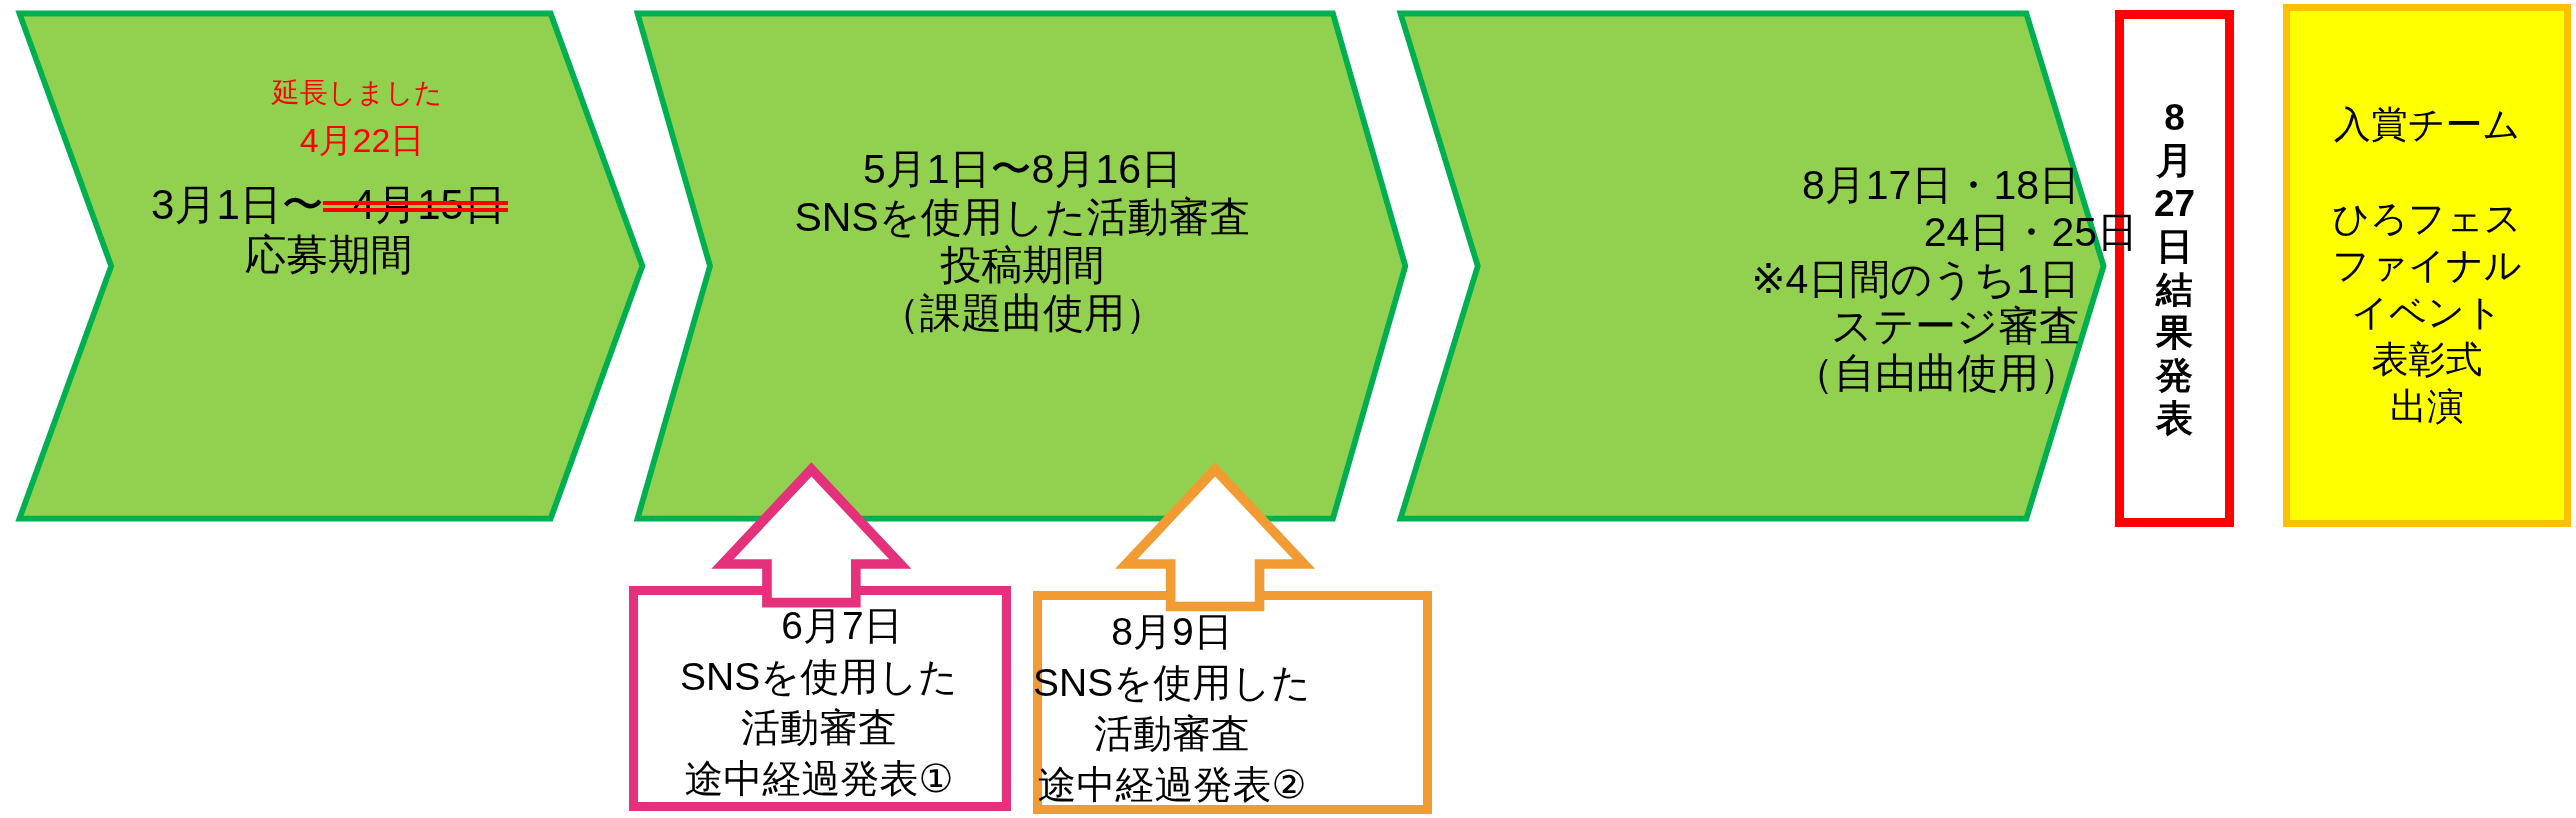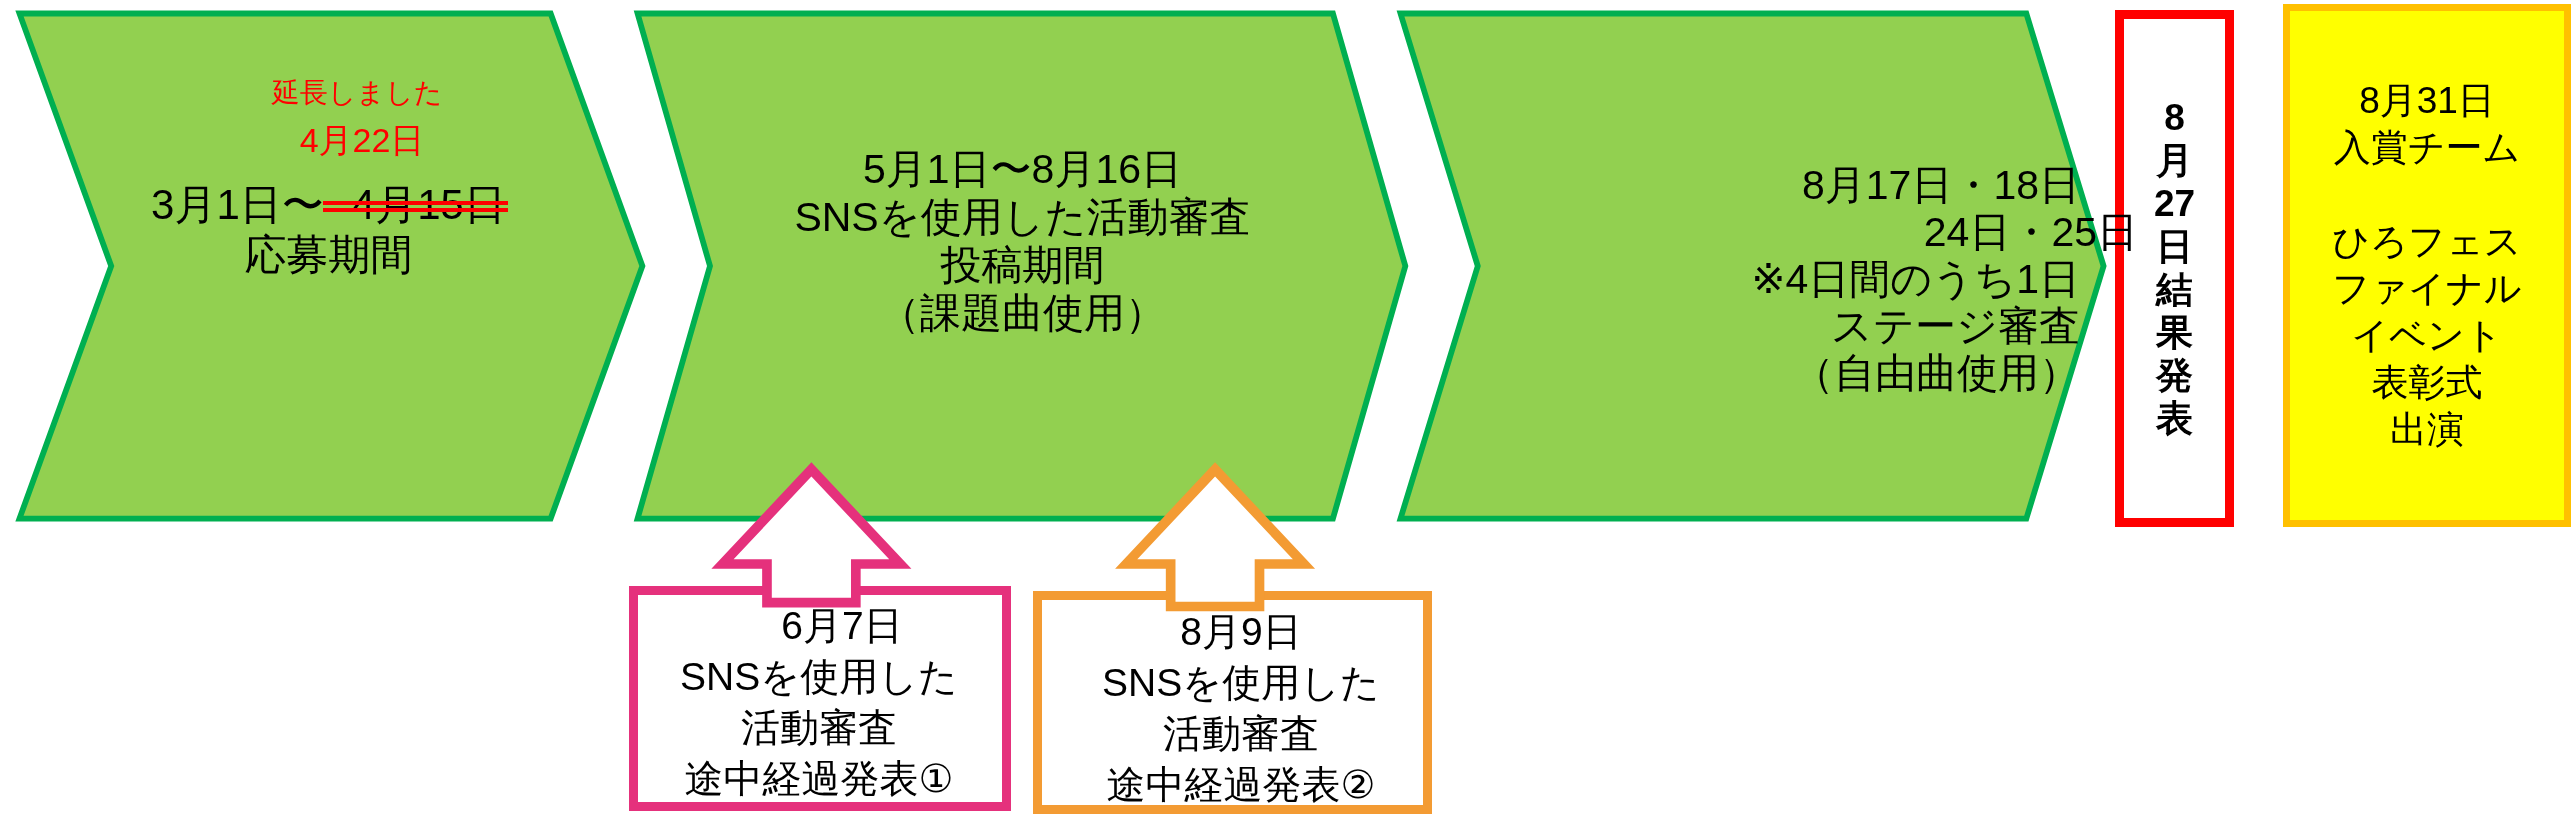--- a/index.html
+++ b/index.html
@@ -26,21 +26,21 @@
   .txt{position:absolute;color:#000;text-align:center;white-space:nowrap;z-index:4;}
   .red-txt{color:var(--red);}
   #c1-note{left:193px;top:77px;width:328px;font-size:28px;line-height:31px;}
   #c1-newdate{left:217px;top:117px;width:290px;font-size:34px;line-height:46px;}
   #c1-main{left:87px;top:180px;width:483px;font-size:42px;line-height:50px;}
   #c2-text{left:636px;top:145px;width:773px;font-size:41px;line-height:48px;}
   #c3-text{left:1423px;top:162px;width:657px;font-size:41px;line-height:47px;text-align:right;}
   #c3-text .line:nth-child(2){transform:translateX(58px);}
   #callout1-text{left:638px;top:600px;width:362px;font-size:39px;line-height:51px;}
   #callout1-text .line:nth-child(1){text-align:center;padding-left:46px;}
-  #callout2-text{left:1051px;top:606px;width:380px;font-size:39px;line-height:51px;}
+  #callout2-text{left:982px;top:606px;width:380px;font-size:39px;line-height:51px;}
 
   #result-text{left:2125px;top:19.3px;width:99px;height:497px;
     display:flex;flex-direction:column;justify-content:center;align-items:center;
     font-size:37px;line-height:43px;font-weight:700;}
   #final-text{left:2291px;top:11.6px;width:272px;height:507px;
     display:flex;flex-direction:column;justify-content:center;
     font-size:37px;line-height:47px;}
 
   
   .strike{position:relative;margin-left:28px;}
@@ -103,21 +103,20 @@
       <div class="line">月</div>
       <div class="line">27</div>
       <div class="line">日</div>
       <div class="line">結</div>
       <div class="line">果</div>
       <div class="line">発</div>
       <div class="line">表</div>
     </div>
 
   <div class="txt" id="final-text">
-      <div class="line">8月31日</div>
       <div class="line">入賞チーム</div>
       <div class="line">&nbsp;</div>
       <div class="line">ひろフェス</div>
       <div class="line">ファイナル</div>
       <div class="line">イベント</div>
       <div class="line">表彰式</div>
       <div class="line">出演</div>
     </div>
 
   <div class="txt" id="callout1-text">

